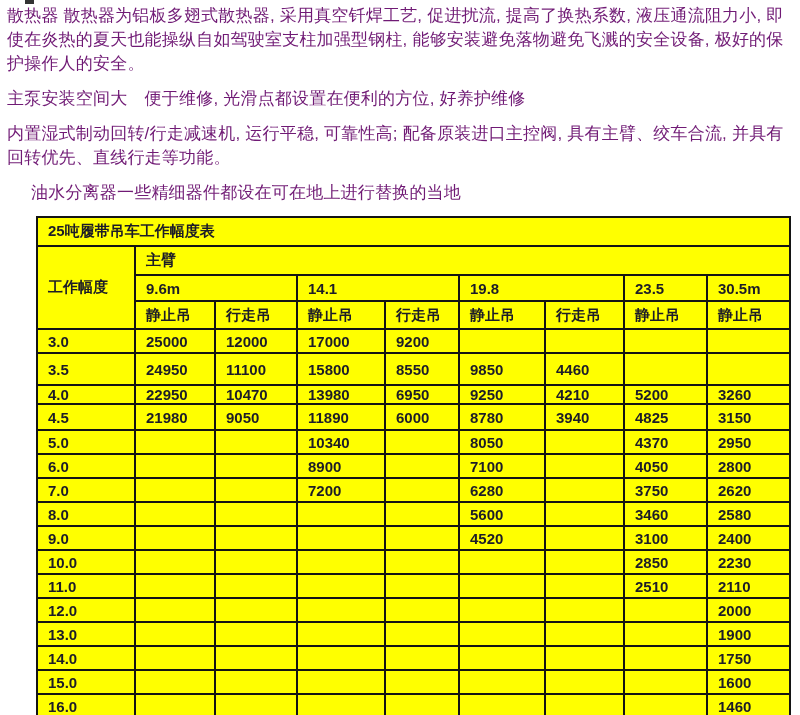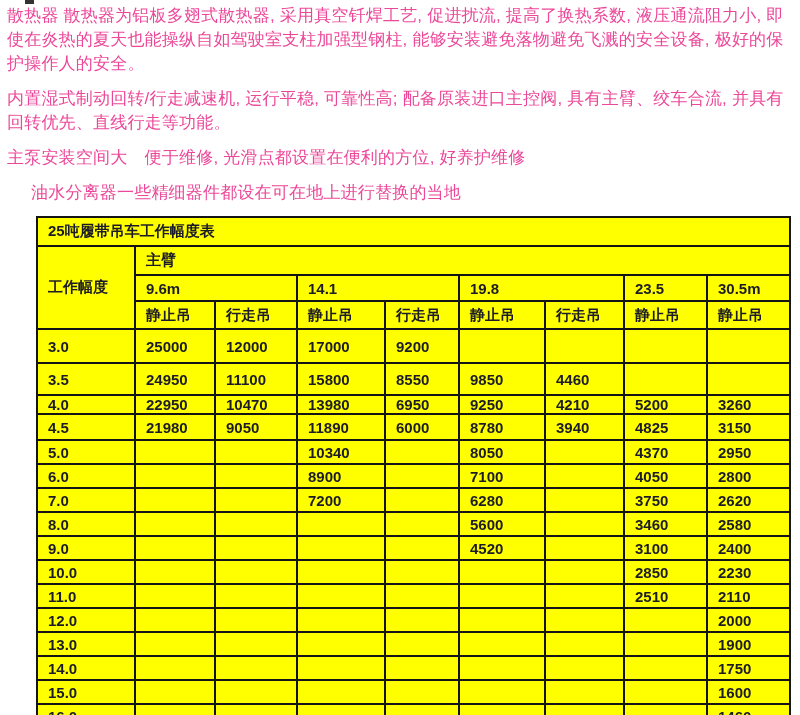--- a/index.html
+++ b/index.html
@@ -18,21 +18,21 @@
   .fragment {
     position: absolute; left: 25px; top: 0;
     width: 9px; height: 4px; background: #333333;
   }
 
   .para {
     margin: 0 0 11px 0;
     font-size: 17px;
     line-height: 24px;
     letter-spacing: 0.2px;
-    color: #ec4899;
+    color: #701a75;
   }
   .para.indented { padding-left: 24px; }
 
   table.capacity {
     margin-left: 29px;
     margin-top: 2px;
     border-collapse: collapse;
     table-layout: fixed;
     width: 753px;
   }
@@ -47,35 +47,35 @@
     vertical-align: middle;
     overflow: hidden;
     white-space: nowrap;
   }
   td.title-cell { height: 29px; }
   tr.arm-row td { height: 29px; }
   tr.boom-row td { height: 26px; }
   tr.type-row td { height: 28px; }
   td.radius-head { padding-left: 8px; }
   tbody tr td { height: 24px; }
-  tbody tr:nth-child(1) td { height: 34px; }
+  tbody tr:nth-child(1) td { height: 24px; }
   tbody tr:nth-child(2) td { height: 32px; }
   tbody tr:nth-child(3) td { height: 16px; margin-top: 39px; }
   tbody tr:nth-child(4) td { height: 26px; }
 </style>
 </head>
 <body>
 
 <div class="fragment"></div>
 
 <div class="page">
 
   <p class="para">散热器 散热器为铝板多翅式散热器, 采用真空钎焊工艺, 促进扰流, 提高了换热系数, 液压通流阻力小, 即使在炎热的夏天也能操纵自如驾驶室支柱加强型钢柱, 能够安装避免落物避免飞溅的安全设备, 极好的保护操作人的安全。</p>
+  <p class="para">主泵安装空间大　便于维修, 光滑点都设置在便利的方位, 好养护维修</p>
   <p class="para">内置湿式制动回转/行走减速机, 运行平稳, 可靠性高; 配备原装进口主控阀, 具有主臂、绞车合流, 并具有回转优先、直线行走等功能。</p>
-  <p class="para">主泵安装空间大　便于维修, 光滑点都设置在便利的方位, 好养护维修</p>
   <p class="para indented">油水分离器一些精细器件都设在可在地上进行替换的当地</p>
 
   <table class="capacity">
     <colgroup>
       <col style="width:98px">
         <col style="width:80px">
         <col style="width:82px">
       <col style="width:88px">
         <col style="width:74px">
         <col style="width:86px">

